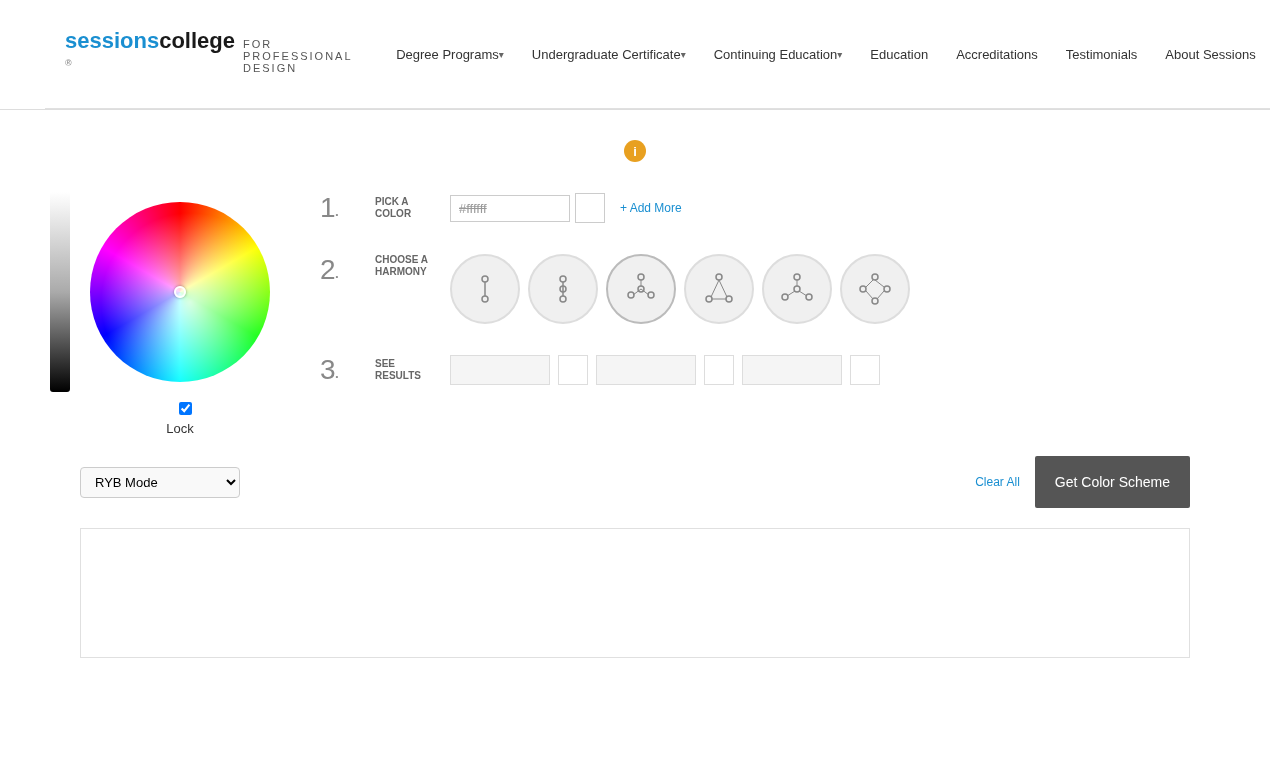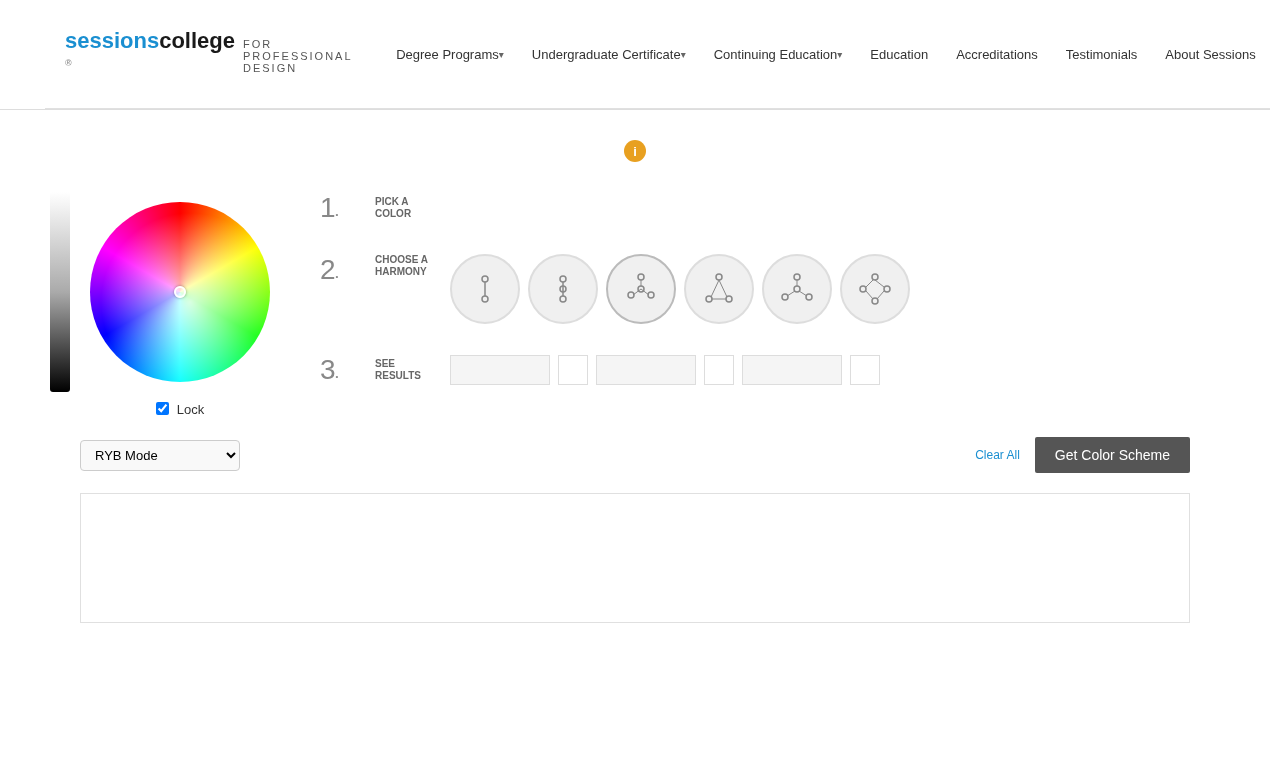--- a/index.html
+++ b/index.html
@@ -43,21 +43,21 @@
       hsl(270,100%,50%),
       hsl(300,100%,50%),
       hsl(330,100%,50%),
       hsl(360,100%,50%)
     ); margin: 10px; position: relative; }
     .wheel-overlay { position: absolute; top: 10px; left: 10px; width: 180px; height: 180px; border-radius: 50%; background: radial-gradient(circle, rgba(255,255,255,0.85) 0%, rgba(255,255,255,0) 70%); pointer-events: none; }
     .wheel-center-dot { position: absolute; top: 50%; left: 50%; transform: translate(-50%, -50%); width: 12px; height: 12px; border: 2px solid #fff; border-radius: 50%; background: rgba(255,255,255,0.5); box-shadow: 0 0 3px rgba(0,0,0,0.4); }
 
     .brightness-slider { width: 20px; height: 200px; background: linear-gradient(to bottom, #fff, #aaa, #000); border-radius: 3px; position: absolute; left: -30px; top: 0; }
 
-    .lock-checkbox { display: flex; align-items: flex-start; gap: 6px; font-size: 13px; color: #333; }
+    .lock-checkbox { display: flex; align-items: flex-end; gap: 6px; font-size: 13px; color: #333; flex-direction: column; }
 
     .mode-select { padding: 6px 10px; font-size: 13px; border: 1px solid #ccc; border-radius: 4px; background: #f9f9f9; cursor: pointer; width: 160px; }
 
     
     .steps-section { flex: 1; display: flex; flex-direction: column; gap: 20px; }
 
     .step-row { display: flex; align-items: center; gap: 15px; }
     .step-label { font-size: 10px; font-weight: bold; color: #666; text-transform: uppercase; line-height: 1.2; min-width: 60px; }
     .step-label span { display: block; }
 
@@ -74,21 +74,21 @@
 
     
     .results-group { display: flex; gap: 8px; align-items: center; }
     .result-color-box { width: 100px; height: 30px; background: #f5f5f5; border: 1px solid #ddd; }
     .result-swatch { width: 30px; height: 30px; background: #ffffff; border: 1px solid #ddd; }
 
     
     .bottom-controls { display: flex; justify-content: space-between; align-items: center; padding: 0 60px; margin-top: 20px; }
     .right-controls { display: flex; gap: 15px; align-items: center; }
     .clear-all-btn { color: #1a8fd1; font-size: 12px; cursor: pointer; background: none; border: none; }
-    .get-scheme-btn { background: #555; color: #fff; padding: 10px 20px; font-size: 14px; border: none; cursor: pointer; border-radius: 2px; }
+    .get-scheme-btn { background: #555; color: #fff; padding: 18px 20px; font-size: 14px; border: none; cursor: pointer; border-radius: 2px; }
 
     
     .results-box { margin: 20px 60px 0; border: 1px solid #e0e0e0; min-height: 130px; background: #fff; }
 
     
     .wheel-wrapper { position: relative; display: inline-block; }
   </style>
 </head>
 <body>
 
@@ -161,20 +161,25 @@
     <div class="steps-section">
 
       <div class="step-row">
         <div style="display:flex; align-items:baseline; min-width:40px;">
           <span style="font-size:28px; font-weight:300; color:#888;">1</span>
           <span style="font-size:8px; color:#888; vertical-align:super;">•</span>
         </div>
         <div class="step-label">
           <span>PICK A</span>
           <span>COLOR</span>
+        </div>
+        <div class="color-input-group">
+          <input type="text" class="color-text-input" value="#ffffff" style="">
+          <div class="color-swatch" style="background:#ffffff;"></div>
+          <span class="add-more-btn">+ Add More</span>
         </div>
       </div>
 
       <div class="step-row" style="align-items:flex-start; margin-top:10px;">
         <div style="display:flex; align-items:baseline; min-width:40px;">
           <span style="font-size:28px; font-weight:300; color:#888;">2</span>
           <span style="font-size:8px; color:#888; vertical-align:super;">•</span>
         </div>
         <div class="step-label">
           <span>CHOOSE A</span>

